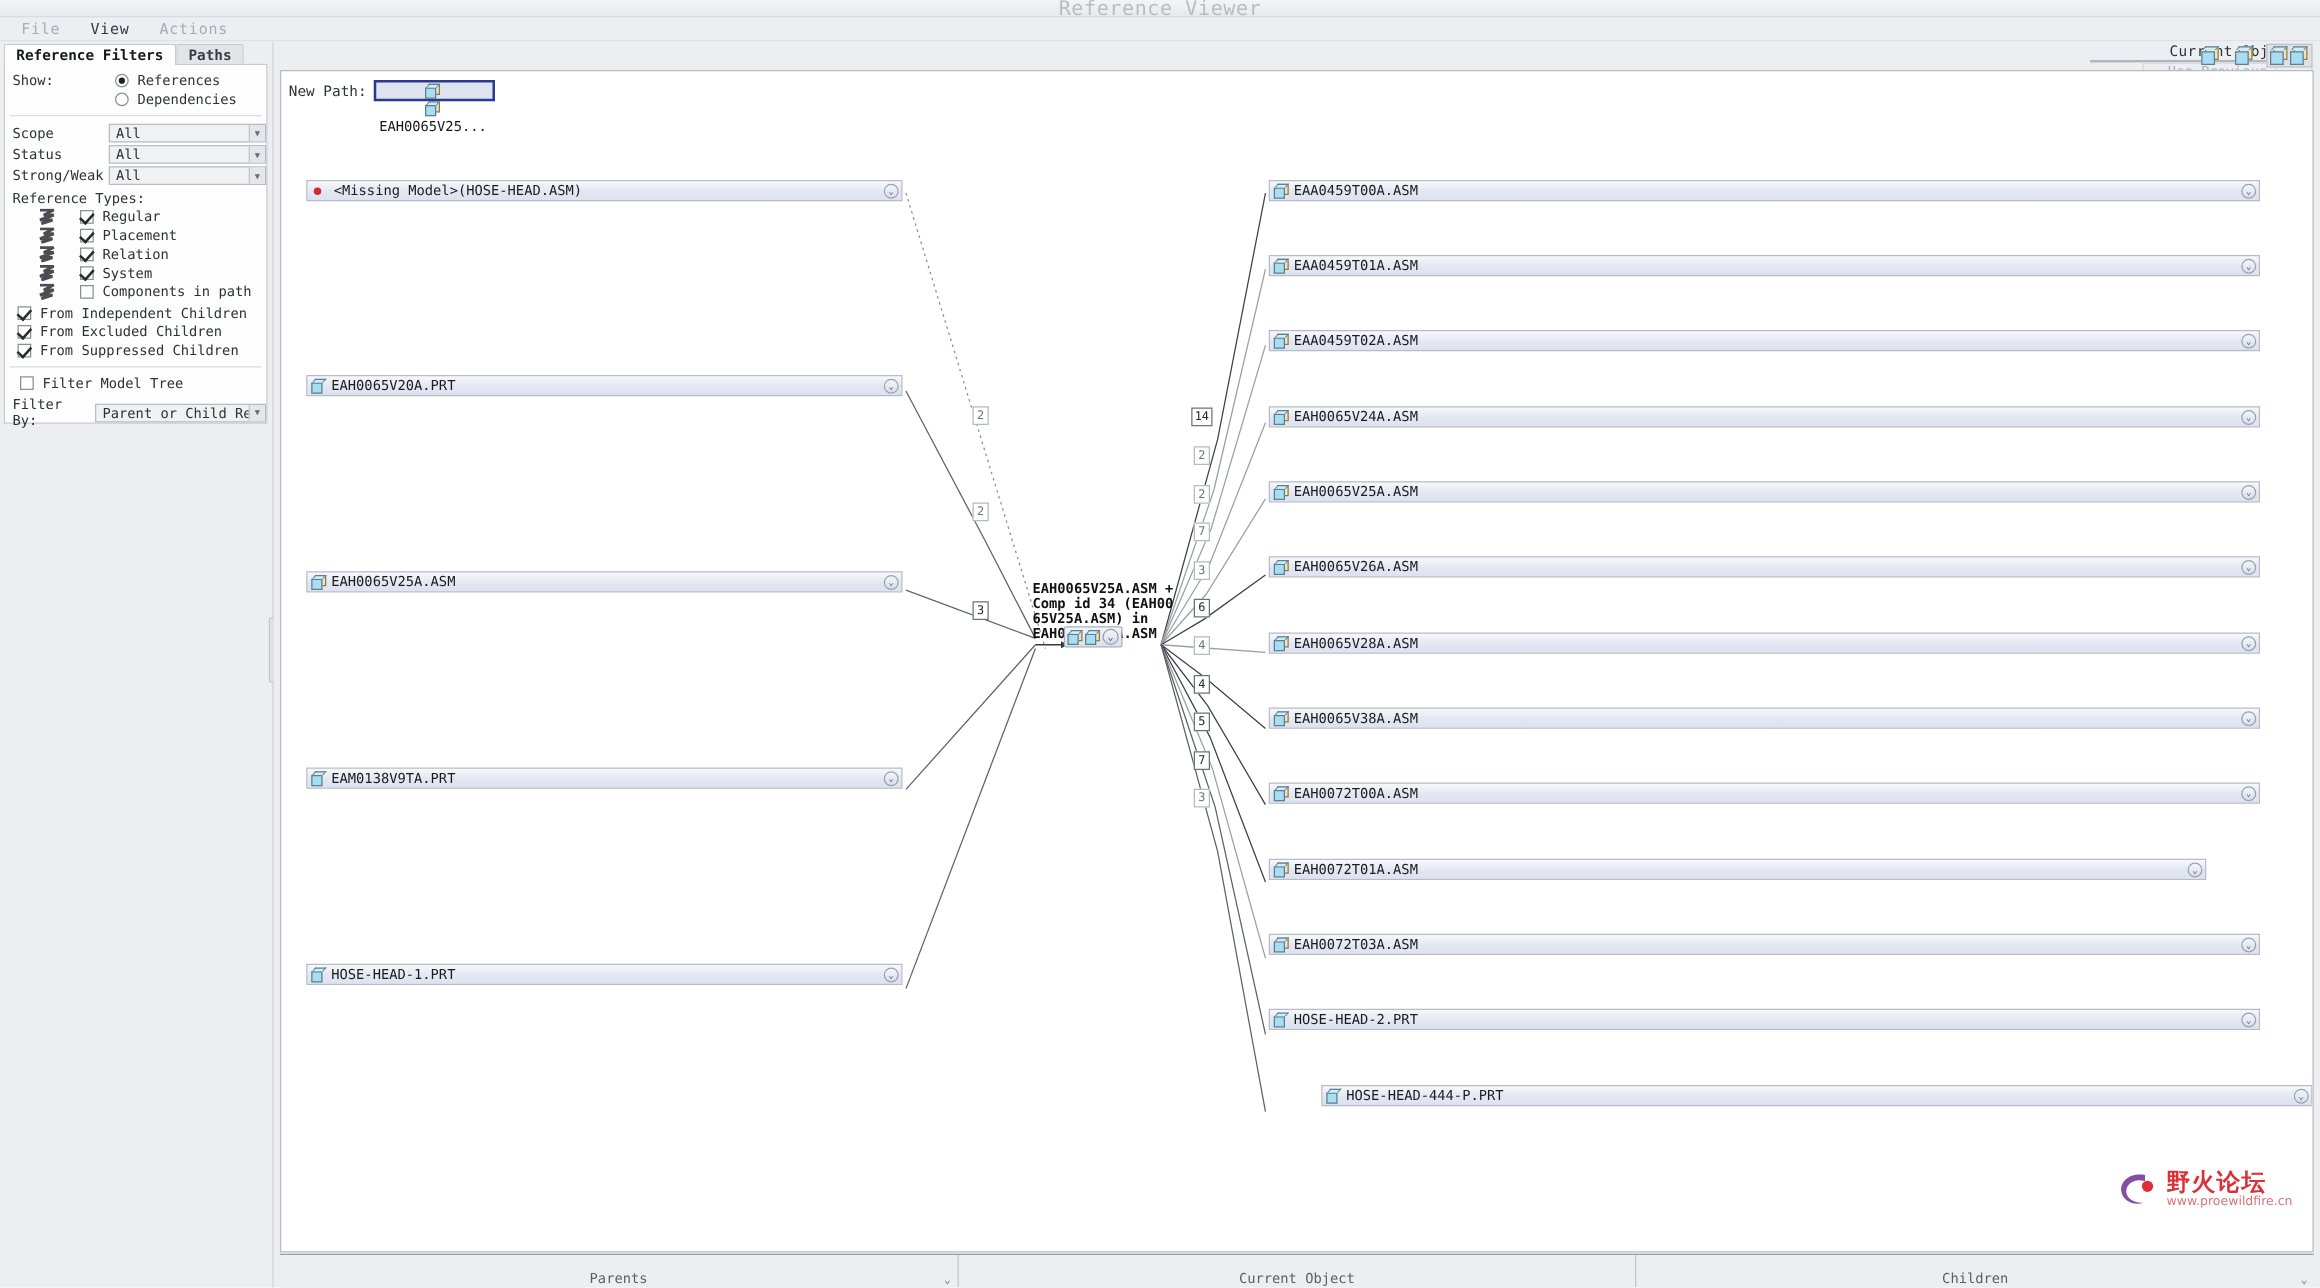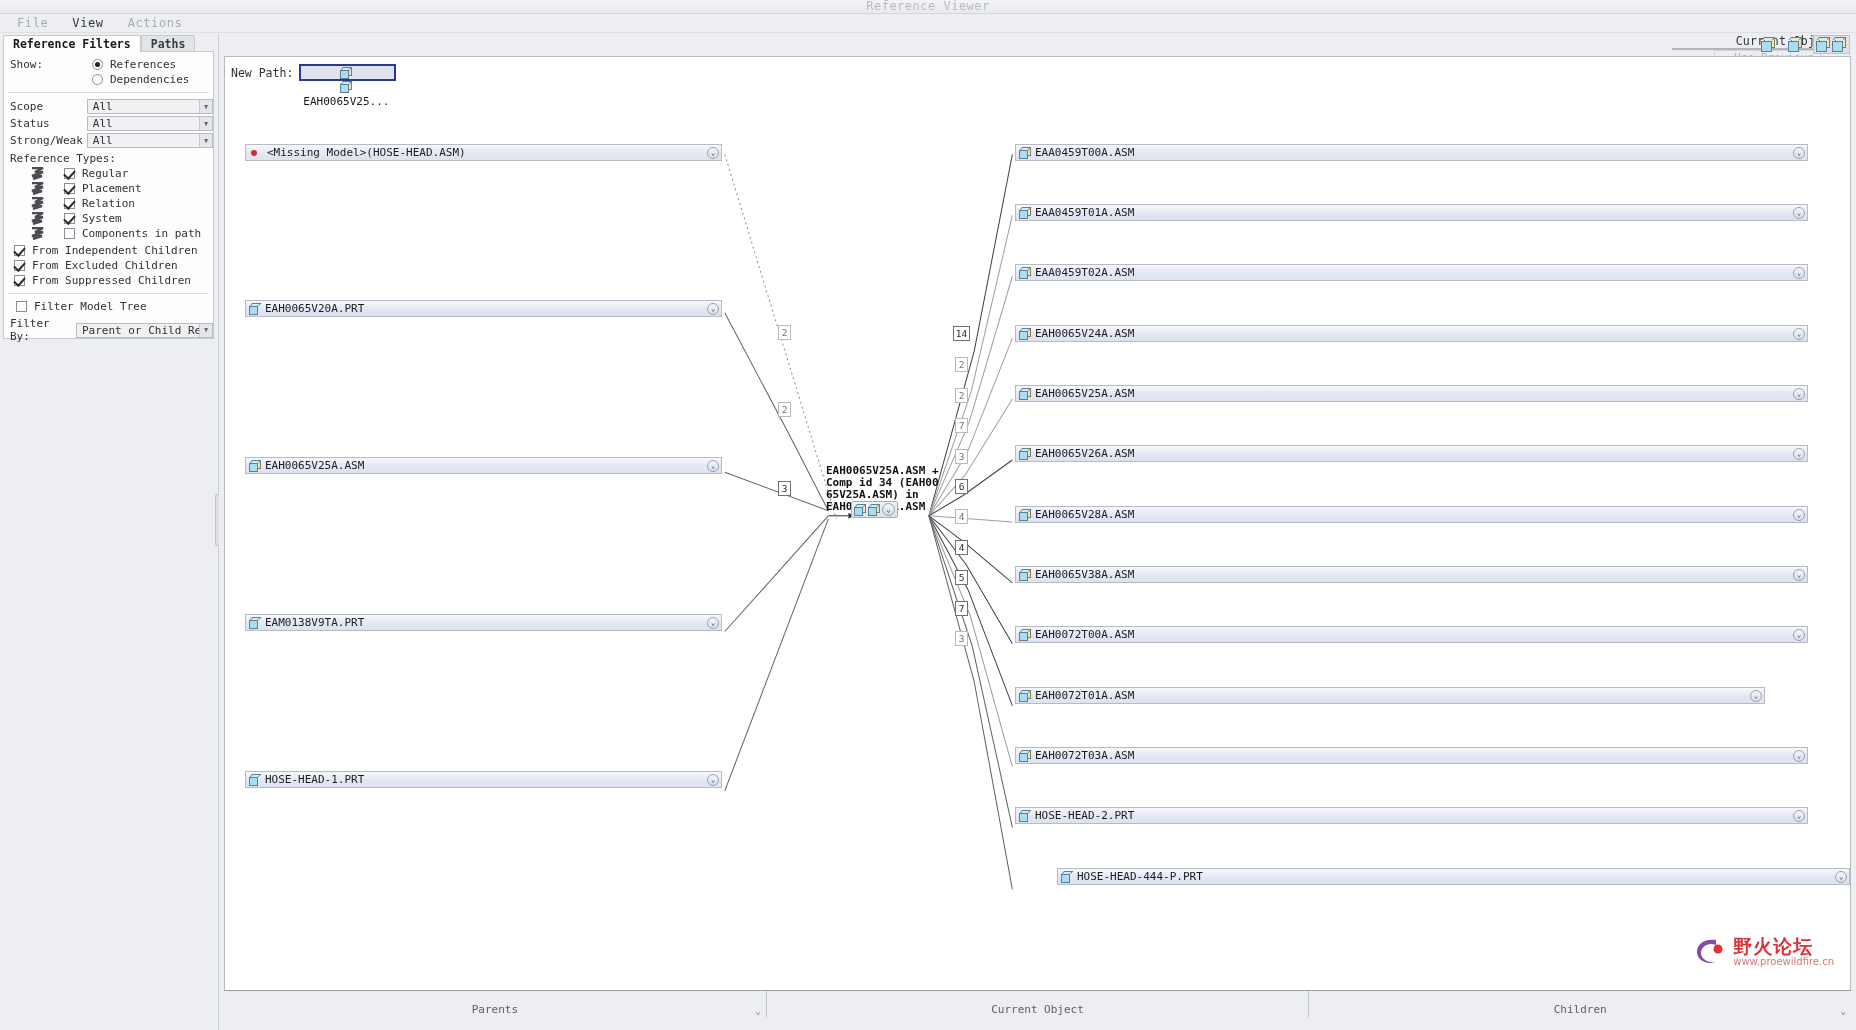--- a/index.html
+++ b/index.html
@@ -11,21 +11,21 @@
     font-size:11px; color:#2b2b2b;
     overflow:hidden; position:relative;
   }
 
   
   #titlebar {
     height:14px; width:100%;
     background:linear-gradient(#f3f4f6,#e7e9ec);
     border-bottom:1px solid #d3d6da;
     text-align:center; line-height:13px;
-    font-size:12px; color:#b9bcc1;
+    font-size:16px; color:#b9bcc1;
     letter-spacing:.5px;
   }
 
   
   #menubar {
     height:19px; width:100%;
     background:#eceef1;
     display:flex; align-items:center;
     padding-left:8px; gap:6px;
     border-bottom:1px solid #dfe1e5;
@@ -183,21 +183,21 @@
     background:#fff; border:1px solid #6e7278;
     font-size:9.5px; line-height:13px; text-align:center; color:#2b2b2b;
   }
   .badge.w { width:17px; }
   .badge.light { border-color:#b6b9be; color:#6f7378; }
 
   svg.edges { position:absolute; inset:0; width:100%; height:100%; }
 
   
   #statusstrip {
-    position:absolute; left:5px; right:5px; bottom:13px; height:27px;
+    position:absolute; left:5px; right:5px; bottom:0; height:27px;
     display:flex; border-top:1px solid #9a9da2;
     background:#eceef1; font-size:11px; color:#5c5f64;
   }
   .status-cell {
     flex:1; position:relative; display:flex; align-items:flex-end;
     justify-content:center; padding-bottom:1px;
     border-right:1px solid #c2c5ca;
   }
   .status-cell:last-child { border-right:none; }
   .status-cell .v { position:absolute; right:5px; bottom:1px; font-size:9px; color:#6f7378; }

